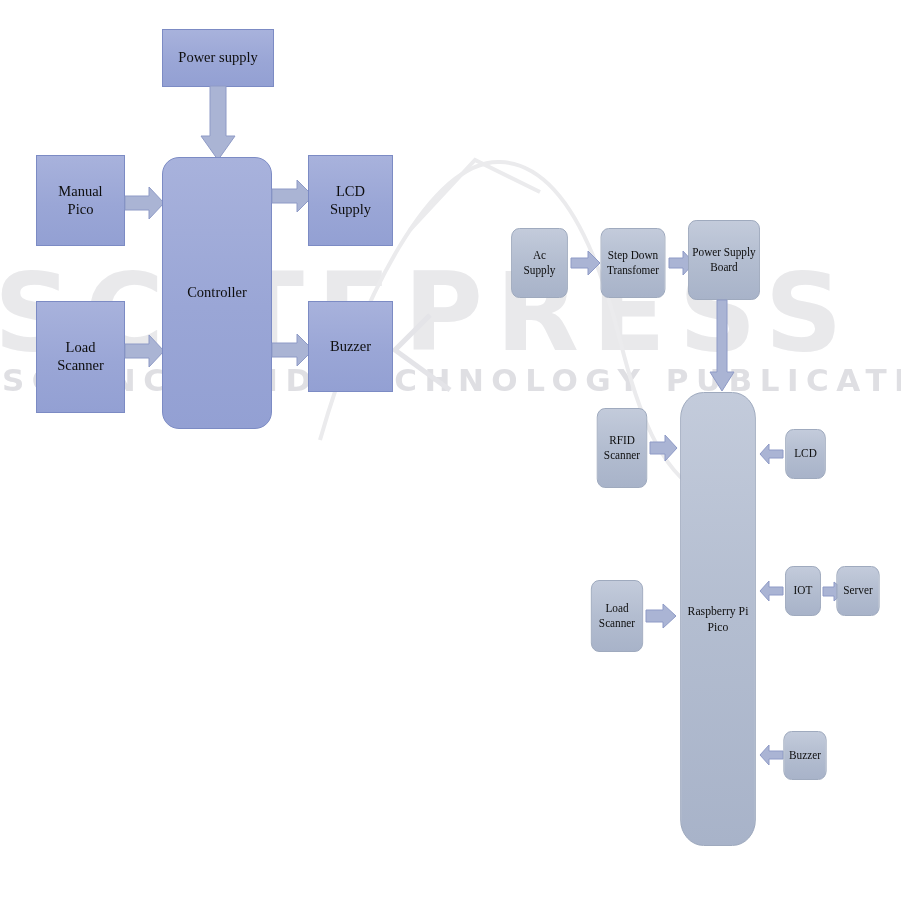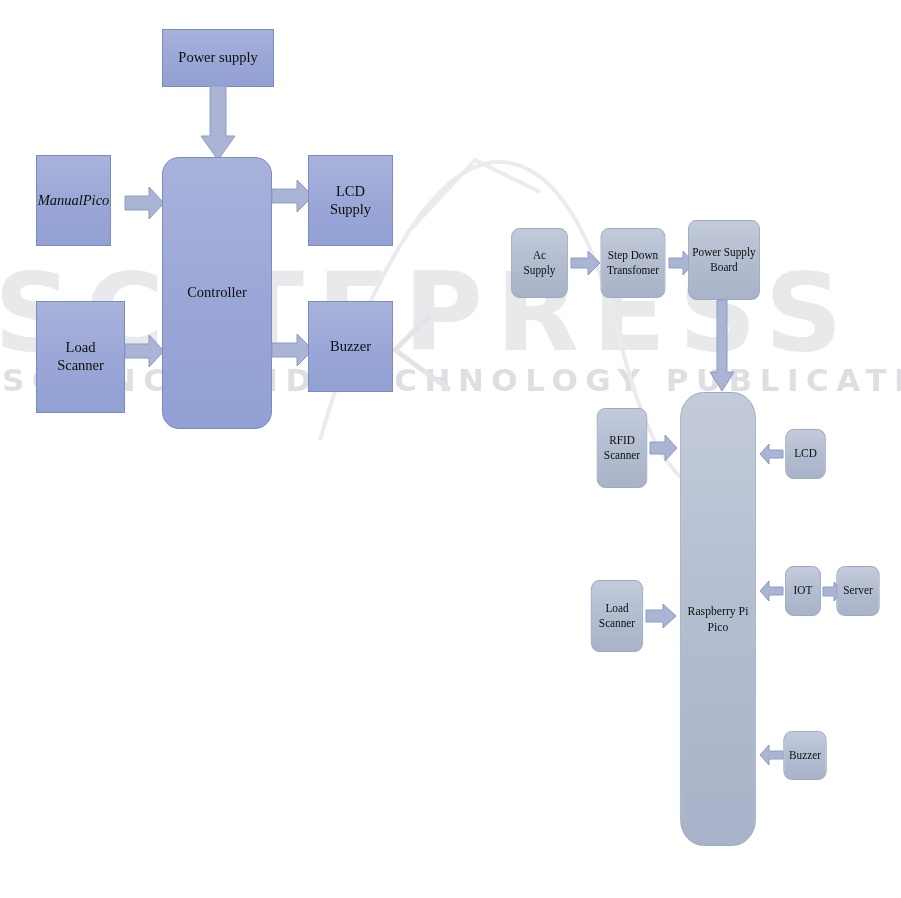--- a/index.html
+++ b/index.html
@@ -53,21 +53,21 @@
     <path d="M110 90 L 175 20 L 240 52" fill="none" stroke="#ebebed" stroke-width="4"></path>
     <path d="M130 175 L 95 210 L 150 250" fill="none" stroke="#e4e4e8" stroke-width="5"></path>
   </svg>
 
   <div class="blk d1" style="left:162px;top:29px;width:112px;height:58px;">Power supply</div>
 
   <svg class="ar" style="left:200px;top:86px;" width="36" height="76" viewBox="0 0 36 76">
     <path d="M10 0 L26 0 L26 50 L35 50 L18 74 L1 50 L10 50 Z" fill="#aab4d4" stroke="#8e9ac6" stroke-width="1"></path>
   </svg>
 
-  <div class="blk d1" style="left:36px;top:155px;width:75px;height:91px;flex-direction:row;font-style:italic;">
+  <div class="blk d1" style="left:36px;top:155px;width:89px;height:91px;flex-direction:column;">
     <span>Manual</span>
     <span>Pico</span>
   </div>
 
   <svg class="ar" style="left:125px;top:185px;" width="40" height="36" viewBox="0 0 40 36">
     <path d="M0 11 L24 11 L24 2 L39 18 L24 34 L24 25 L0 25 Z" fill="#aab4d4" stroke="#8e9ac6" stroke-width="1"></path>
   </svg>
 
   <div class="blk d1" style="left:36px;top:301px;width:89px;height:112px;flex-direction:column;">
     <span>Load</span>

